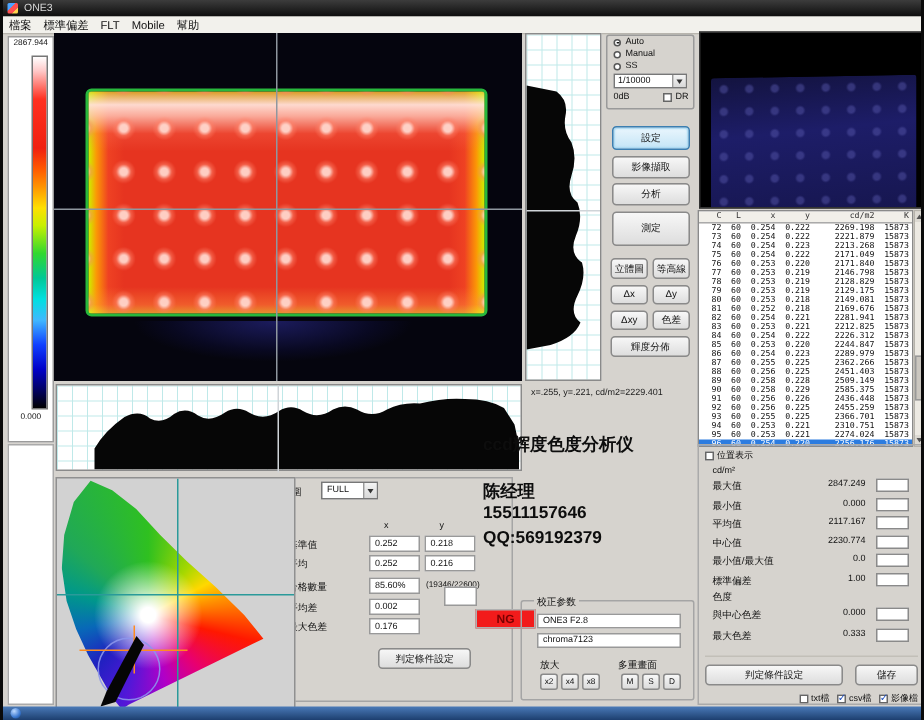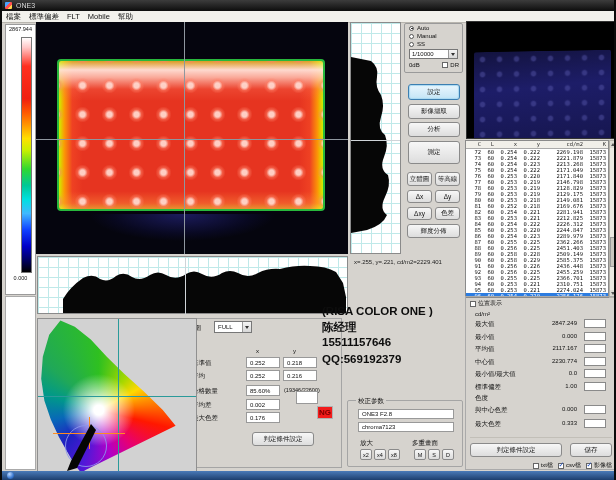--- a/index.html
+++ b/index.html
@@ -114,21 +114,21 @@
   
   .judge{position:absolute;left:177px;top:318px;width:163px;height:150px;border:1px solid #a5a5a5;box-sizing:border-box;}
   .j-range-label{position:absolute;left:8px;top:5px;font-size:6.5px;}
   .j-combo{position:absolute;left:34px;top:2px;width:38px;height:12px;background:#fff;border:1px solid #777;box-sizing:border-box;display:flex;align-items:center;}
   .j-colx{position:absolute;left:76px;top:29px;font-size:6px;}
   .j-coly{position:absolute;left:113px;top:29px;font-size:6px;}
   .jlabel{position:absolute;font-size:6.5px;}
   .jbox{position:absolute;width:34px;height:11px;background:#fff;border:1px solid #999;box-sizing:border-box;font-size:6px;display:flex;align-items:center;padding-left:3px;}
   .j-detail{position:absolute;left:104px;top:68px;font-size:5.5px;}
   .j-white{position:absolute;left:116px;top:72px;width:22px;height:13px;background:#fff;border:1px solid #999;box-sizing:border-box;}
-  .ng{position:absolute;left:137px;top:87px;width:16px;height:13px;background:#f21b1b;color:#7a0000;font-weight:bold;
+  .ng{position:absolute;left:137px;top:87px;width:40px;height:13px;background:#f21b1b;color:#7a0000;font-weight:bold;
     font-size:8px;display:flex;align-items:center;justify-content:center;border:1px solid #b0b0b0;box-sizing:border-box;text-align:center;}
   .b-judge1{left:72px;top:113px;width:62px;height:14px;font-size:6.5px;}
   
   .calib{position:absolute;left:345px;top:400px;width:116px;height:67px;border:1px solid #a5a5a5;border-radius:2px;box-sizing:border-box;}
   .calib-title{position:absolute;left:8px;top:-4px;background:#d6d3ce;padding:0 2px;font-size:6.5px;}
   .field{position:absolute;left:10px;width:96px;height:10px;background:#fff;border:1px solid #999;box-sizing:border-box;font-size:6px;line-height:9px;padding-left:3px;}
   .f1{top:8px;} .f2{top:21px;}
   .zoom-label{position:absolute;left:12px;top:38px;font-size:6.5px;}
   .multi-label{position:absolute;left:64px;top:38px;font-size:6.5px;}
   .zoom-btns{position:absolute;left:12px;top:48px;display:flex;gap:2px;}
@@ -592,21 +592,21 @@
     <div class="cie-hline"></div>
     <div class="cie-circle"></div>
     <div class="cie-oh"></div>
     <div class="cie-ov"></div>
     <svg width="160" height="157" viewBox="0 0 160 157">
       <path fill="#050505" d="M53,105 L58,111 L39,149 L29,152 L33,142 Z"></path>
     </svg>
   </div>
 
   <div class="contact">
-      <div class="cline" style="top: 21px;">(RISA COLOR ONE  )</div>
+  <div class="cline" style="top: 5px;">ccd辉度色度分析仪</div>
       <div class="cline" style="top: 36px;">陈经理</div>
       <div class="cline" style="top: 52px;">15511157646</div>
       <div class="cline" style="top: 69px;">QQ:569192379</div>
     </div>
 
   <div class="taskbar"></div>
   <div class="orb"></div>
 
 </div>
 

